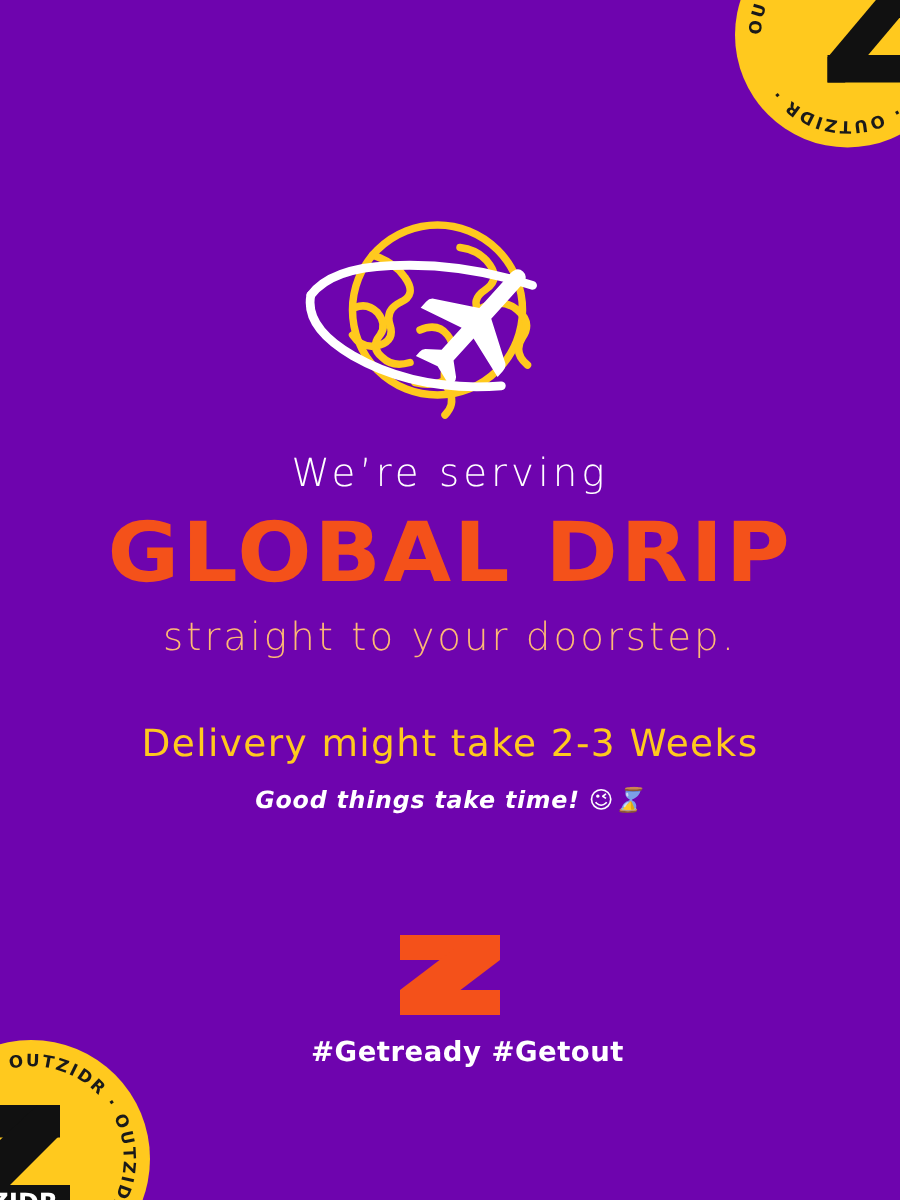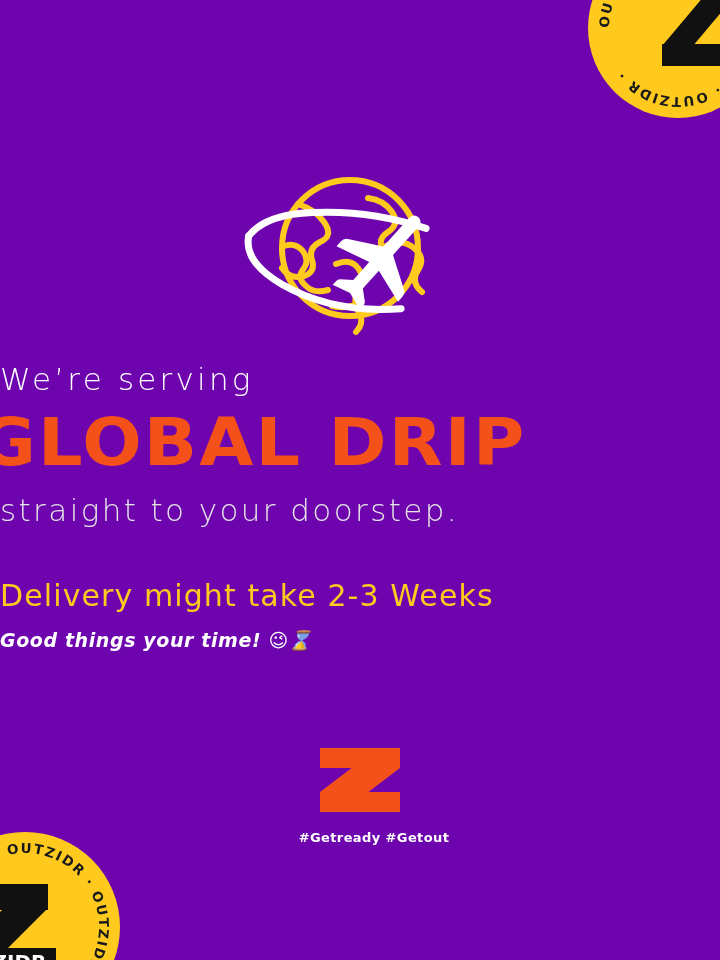--- a/index.html
+++ b/index.html
@@ -57,42 +57,42 @@
     display: flex;
     justify-content: center;
   }
 
   
   .copy {
     position: absolute;
     left: 0;
     right: 0;
     top: 362px;
-    text-align: left;
+    text-align: center;
   }
   .eyebrow {
     color: #FFFFFF;
     font-size: 31px;
     font-weight: 300;
     letter-spacing: 3.2px;
     line-height: 1.1;
     font-family: "DejaVu Sans", sans-serif;
   }
   .headline {
     color: #F4511A;
     font-family: "DejaVu Sans", sans-serif;
     font-size: 66px;
     font-weight: bold;
     letter-spacing: 2px;
     line-height: 1.05;
     margin-top: 12px;
     transform: scaleX(1.06);
   }
   .subline {
-    color: #e5e5e5;
+    color: #fdba74;
     font-size: 31px;
     font-weight: 300;
     letter-spacing: 2.4px;
     line-height: 1.1;
     margin-top: 16px;
     font-family: "DejaVu Sans", sans-serif;
   }
   .delivery {
     color: #FFC91E;
     font-family: "DejaVu Sans", sans-serif;
@@ -120,21 +120,21 @@
     right: 0;
     top: 748px;
     display: flex;
     flex-direction: column;
     align-items: center;
   }
   .zmark-orange { fill: #F4511A; }
   .hashtags {
     color: #FFFFFF;
     font-family: "DejaVu Sans", sans-serif;
-    font-size: 13px;
+    font-size: 22px;
     font-weight: bold;
     letter-spacing: 0.4px;
     margin-top: 18px;
     margin-left: 28px;
   }
 </style>
 </head>
 <body>
 
 <div class="badge badge-top">
@@ -197,21 +197,21 @@
       <path d="M44 6 q7 0 7 9 l0 40 l34 20 q4 2 4 7 l0 7 l-38 -11 l0 26 l11 9 q2 2 2 5 l0 5 l-20 -6 l-20 6 l0 -5 q0 -3 2 -5 l11 -9 l0 -26 l-38 11 l0 -7 q0 -5 4 -7 l34 -20 l0 -40 q0 -9 7 -9 z"></path>
     </g>
   </svg>
 </div>
 
 <div class="copy">
   <div class="eyebrow">We’re serving</div>
   <div class="headline">GLOBAL DRIP</div>
   <div class="subline">straight to your doorstep.</div>
   <div class="delivery">Delivery might take 2-3 Weeks</div>
-  <div class="tagline">Good things your time! 😉⌛</div>
+  <div class="tagline">Good things take time! 😉⌛</div>
 </div>
 
 <div class="footer">
   <svg width="80" height="64" viewBox="0 0 80 64">
     <g class="zmark-orange">
       <rect x="0" y="0" width="80" height="20"></rect>
       <polygon points="58,0 80,0 80,20 22,64 0,64 0,44"></polygon>
       <rect x="0" y="44" width="80" height="20"></rect>
     </g>
   </svg>

